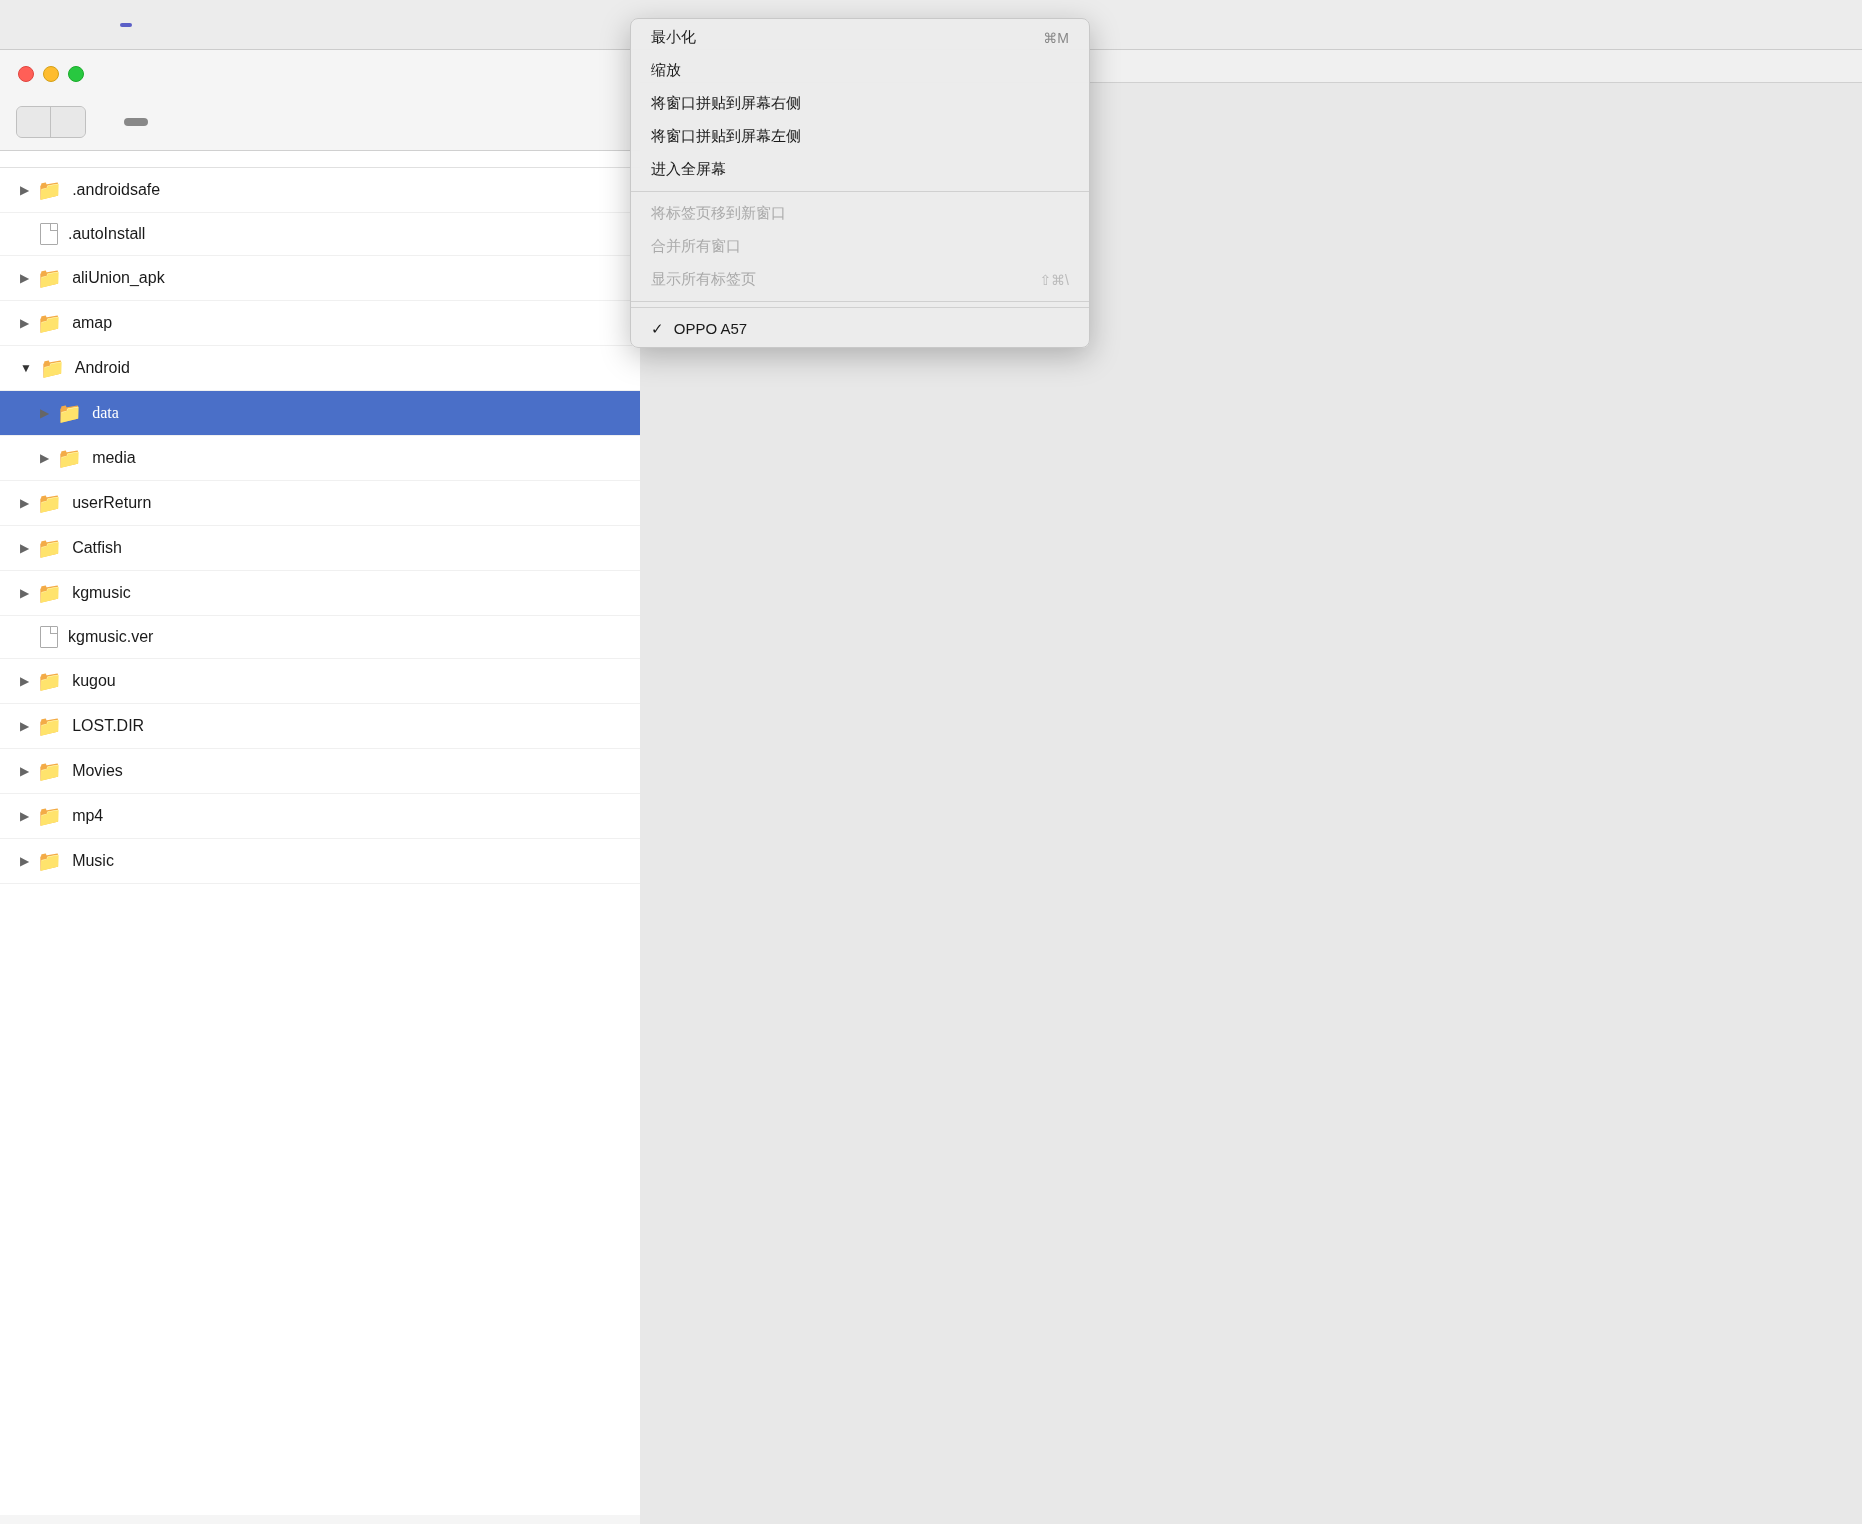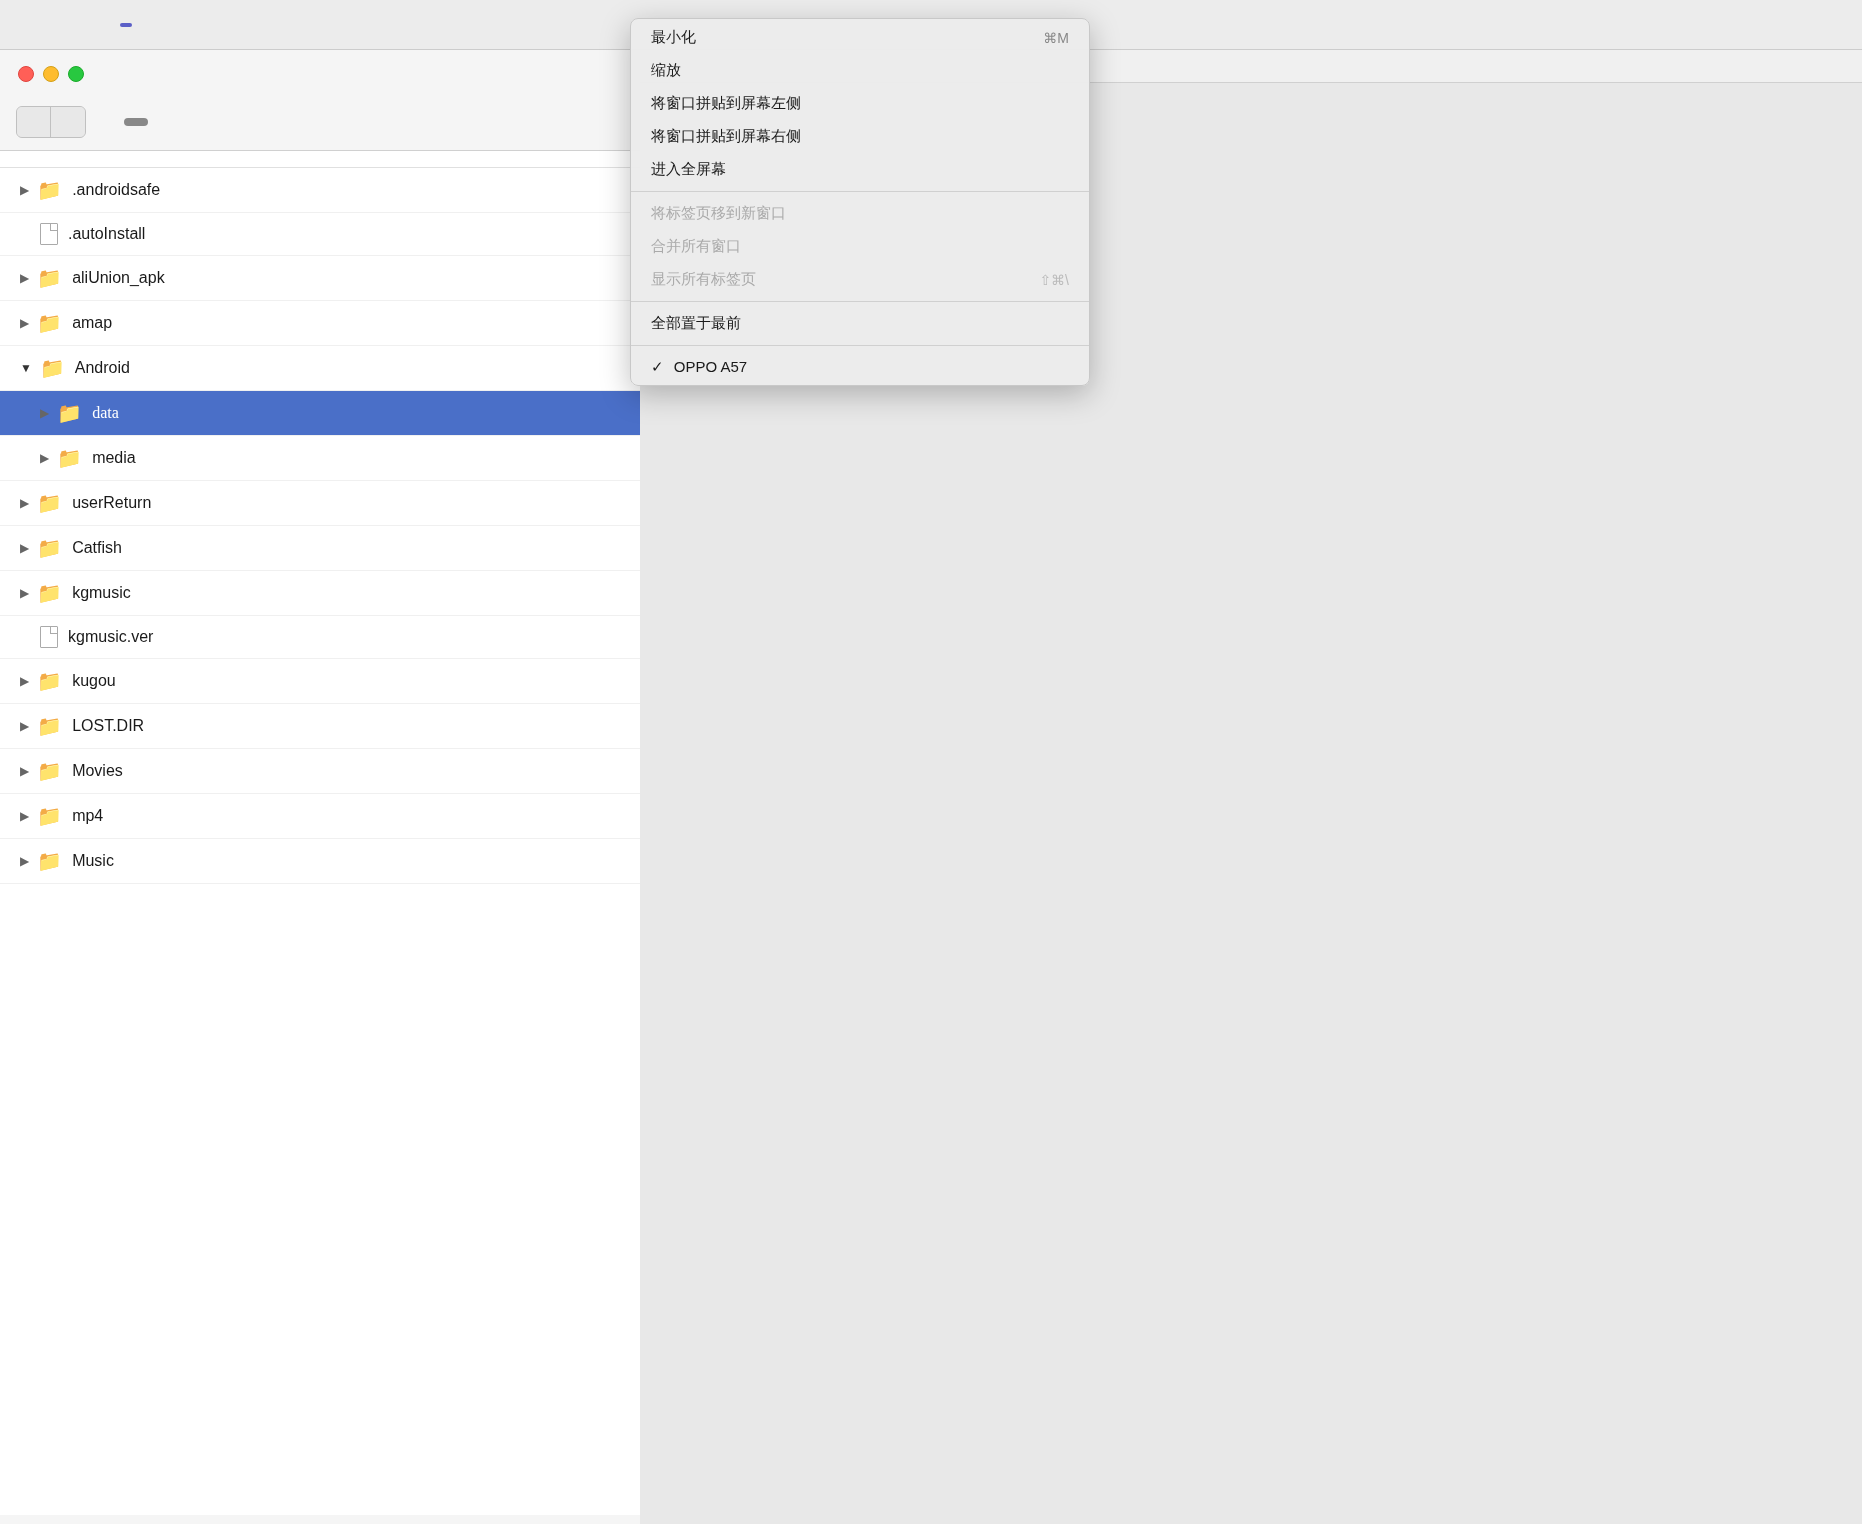--- a/index.html
+++ b/index.html
@@ -377,43 +377,40 @@
 <div class="dropdown-overlay">
   <div id="menu-items-container">
       <div class="menu-item">
         <span>最小化</span>
         <span class="menu-shortcut">⌘M</span>
       </div>
       <div class="menu-item">
         <span>缩放</span>
       </div>
       <div class="menu-item">
+        <span>将窗口拼贴到屏幕右侧</span>
+      </div>
+      <div class="menu-item">
         <span>将窗口拼贴到屏幕左侧</span>
-      </div>
-      <div class="menu-item">
-        <span>将窗口拼贴到屏幕右侧</span>
       </div>
       <div class="menu-item">
         <span>进入全屏幕</span>
       </div>
       <div class="menu-separator"></div>
       <div class="menu-item disabled">
         <span>将标签页移到新窗口</span>
       </div>
       <div class="menu-item disabled">
         <span>合并所有窗口</span>
       </div>
       <div class="menu-item disabled">
         <span>显示所有标签页</span>
         <span class="menu-shortcut">⇧⌘\</span>
       </div>
       <div class="menu-separator"></div>
-      <div class="menu-item">
-        <span>全部置于最前</span>
-      </div>
       <div class="menu-separator"></div>
       <div class="menu-item">
         <span><span class="menu-check">✓ </span>OPPO A57</span>
       </div>
     </div>
 </div>
 
 <div class="watermark"></div>
 
 </body></html>

